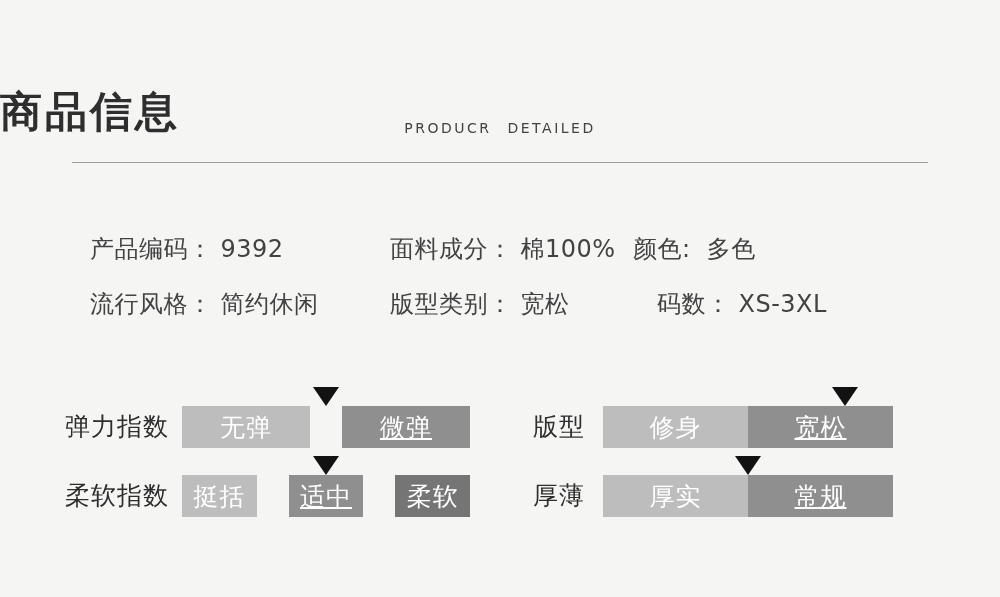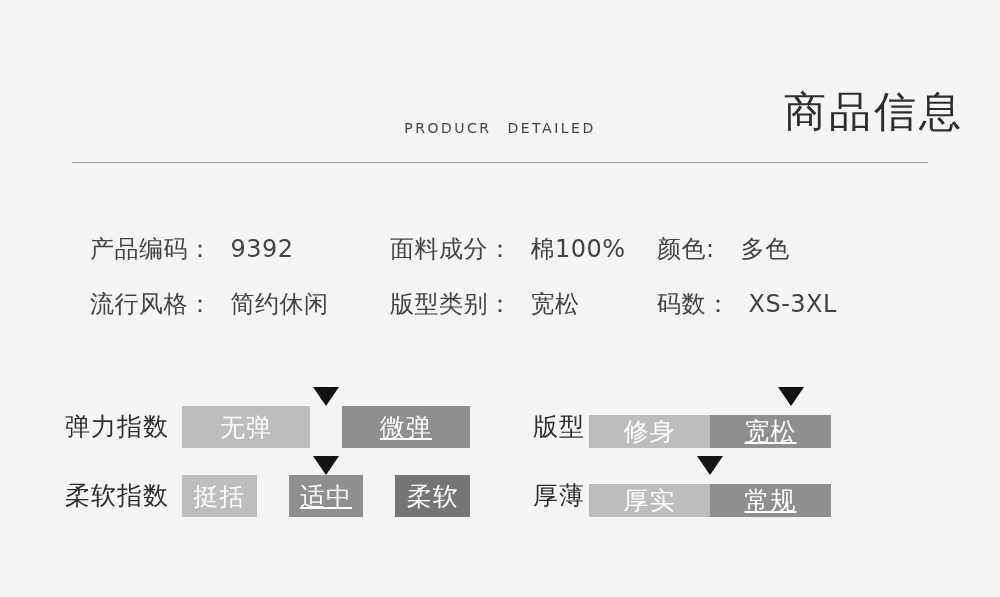--- a/index.html
+++ b/index.html
@@ -3,47 +3,47 @@
 <meta charset="utf-8">
 <style>
   html, body { margin: 0; padding: 0; }
   body {
     width: 1000px; height: 597px; position: relative; overflow: hidden;
     background: var(--page-bg, #f5f5f4);
     font-family: "DejaVu Sans", "Liberation Sans", sans-serif;
     -webkit-font-smoothing: antialiased;
   }
   .title {
-    position: absolute; top: 56px; left: 0; width: 964px; text-align: right;
-    font-size: 42px; font-weight: 400; letter-spacing: 3px;
+    position: absolute; top: 56px; left: 0; width: 964px; text-align: left;
+    font-size: 42px; font-weight: 700; letter-spacing: 3px;
     color: var(--heading, #2d2d2d);
   }
   .subtitle {
     position: absolute; top: 120px; left: 0; width: 1000px; text-align: center;
     font-size: 14px; letter-spacing: 2.5px; word-spacing: 9px;
     color: var(--text, #3f3f3f);
   }
   .divider {
     position: absolute; top: 162px; left: 72px; width: 856px; height: 1px;
     background: var(--divider, #9d9d9d);
   }
   .attr {
     position: absolute; font-size: 24px; color: var(--text, #404040);
     white-space: pre; letter-spacing: 0.5px;
   }
-  .attr .attr-value { margin-left: 18px; }
+  .attr .attr-value { margin-left: 8px; }
   .indicator { position: absolute; height: 42px; }
   .ind-label {
     position: absolute; left: 0; top: 0; line-height: 42px;
     font-size: 25px; letter-spacing: 1px; color: var(--heading, #383838);
     white-space: nowrap;
   }
   .bar { position: absolute; top: 0; height: 42px; display: flex; }
   .ind-left  .bar { left: 117px; width: 288px; gap: 32px; }
-  .ind-right .bar { left: 56px;  width: 242px; align-items: flex-end; }
+  .ind-right .bar { left: 70px;  width: 290px; }
   .seg {
     flex: 1; display: flex; align-items: center; justify-content: center;
     color: var(--seg-text, #ffffff); font-size: 25px; letter-spacing: 1px;
     white-space: nowrap;
   }
   .seg:nth-child(1) { background: var(--seg-light, #bdbdbd); }
   .seg:nth-child(2) { background: var(--seg-mid,   #8f8f8f); text-decoration: underline; }
   .seg:nth-child(3) { background: var(--seg-dark,  #757575); }
   .arrow {
     position: absolute; top: -19px; width: 0; height: 0;
@@ -59,21 +59,21 @@
 <div>
 
   <h1 class="title">商品信息</h1>
   <div class="subtitle">PRODUCR DETAILED</div>
   <div class="divider"></div>
 
   <div class="attr" style="left:90px;top:233px"><span class="attr-label">产品编码</span><span class="attr-sep">：</span><span class="attr-value">9392</span></div>
 
   <div class="attr" style="left:390px;top:233px"><span class="attr-label">面料成分</span><span class="attr-sep">：</span><span class="attr-value">棉100%</span></div>
 
-  <div class="attr" style="left:657px;top:233px"><span class="attr-label">颜色</span><span class="attr-sep">: </span><span class="attr-value">多色</span></div>
+  <div class="attr" style="left:633px;top:233px"><span class="attr-label">颜色</span><span class="attr-sep">: </span><span class="attr-value">多色</span></div>
 
   <div class="attr" style="left:90px;top:288px"><span class="attr-label">流行风格</span><span class="attr-sep">：</span><span class="attr-value">简约休闲</span></div>
 
   <div class="attr" style="left:390px;top:288px"><span class="attr-label">版型类别</span><span class="attr-sep">：</span><span class="attr-value">宽松</span></div>
 
   <div class="attr" style="left:657px;top:288px"><span class="attr-label">码数</span><span class="attr-sep">：</span><span class="attr-value">XS-3XL</span></div>
 
   <div class="indicator ind-left" style="left:65px;top:406px">
     <div class="ind-label">弹力指数</div>
     <div class="bar">

